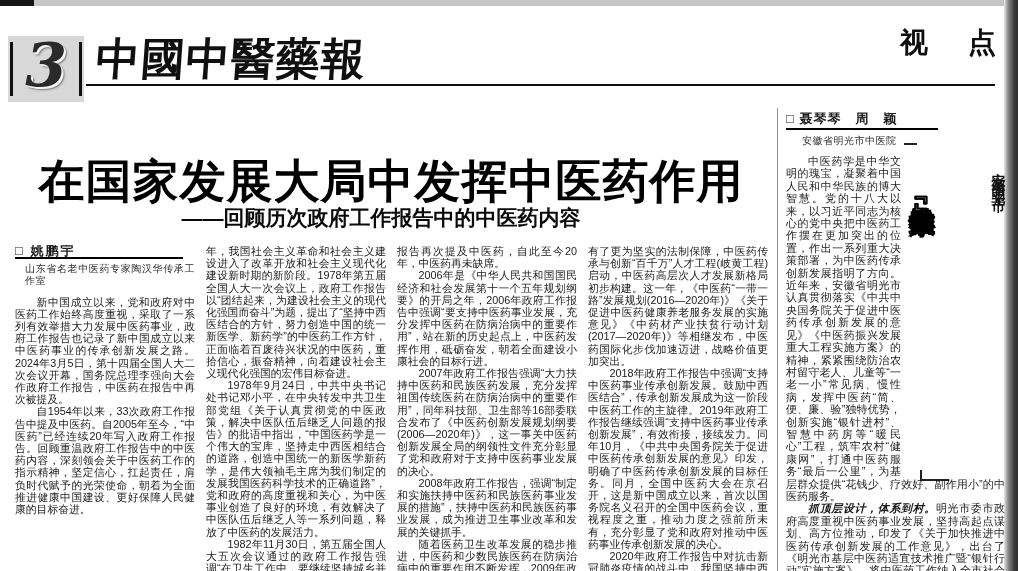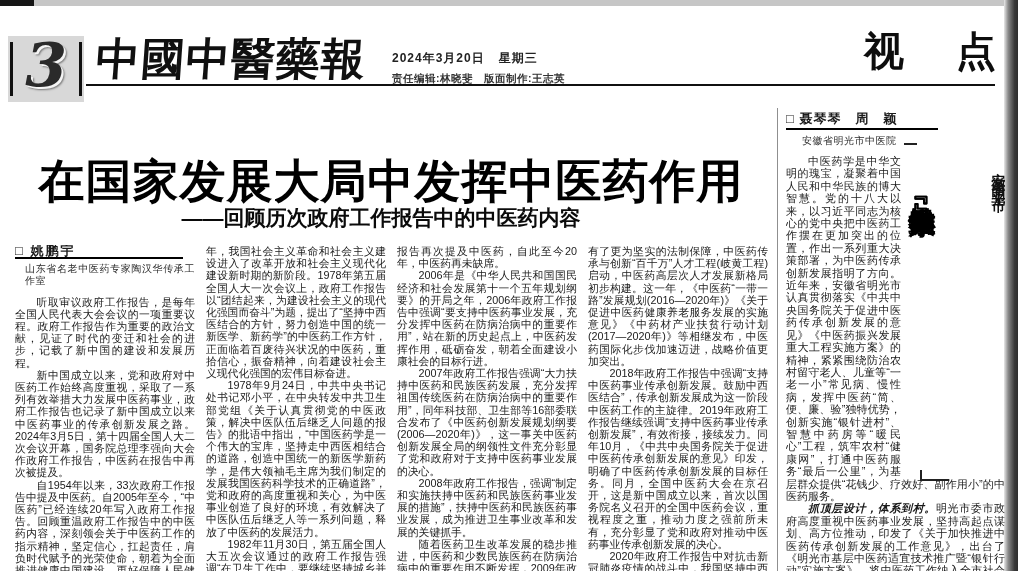--- a/index.html
+++ b/index.html
@@ -22,21 +22,21 @@
              font-family:"DejaVu Serif", serif; font-style:italic; font-weight:bold;
              font-size:60px; color:#2a2a2a; text-shadow:2px 2px 0 #f4f4f4, 3px 3px 2px #777; }
   .masthead-title { position:absolute; left:96px; top:30px; width:290px; height:58px;
                     font-family:"DejaVu Serif", serif; font-weight:bold; font-size:44px;
                     letter-spacing:1px; color:#101010; transform:skewX(-4deg); white-space:nowrap; }
   .date-block { position:absolute; left:392px; top:50px; width:250px; }
   .date-line { font-size:12px; font-weight:bold; color:#222; letter-spacing:1px; }
   .date-line .wd { margin-left:14px; }
   .editors-line { font-size:10.5px; font-weight:bold; color:#333; margin-top:5px; letter-spacing:0.5px; }
   .section-label { position:absolute; left:852px; top:24px; width:150px; text-align:right;
-                   font-size:40px; font-weight:900; letter-spacing:6px; color:#0d0d0d; }
+                   font-size:28px; font-weight:900; letter-spacing:6px; color:#0d0d0d; }
   .header-rule { position:absolute; left:86px; top:84px; width:909px; height:2px; background:#101010; }
 
   
   .headline { position:absolute; left:10px; top:138px; width:762px; text-align:center;
               font-size:46px; font-weight:900; color:#000; letter-spacing:1px; white-space:nowrap;margin-top:13px; }
   .subheadline { position:absolute; left:0; top:204px; width:762px; text-align:center;
                  font-size:21px; font-weight:bold; color:#0a0a0a; }
 
   
   .columns { position:absolute; left:0; top:245px; height:326px; width:778px; overflow:hidden; }
@@ -77,38 +77,31 @@
   <div class="top-strip"></div>
   <div class="top-strip-black"></div>
   <div class="right-edge"></div>
 
   <div class="pagenum-box">
     <div class="pagenum">3</div>
   </div>
 
   <div class="masthead-title">中國中醫藥報</div>
 
-  <div class="date-block">
-    <div class="date-line">
-      <span>2024年3月20日</span><span class="wd">星期三</span>
-    </div>
-    <div class="editors-line">责任编辑:林晓斐　版面制作:王志英</div>
-  </div>
 
   <div class="section-label">视　点</div>
   <div class="header-rule"></div>
 
   <div class="headline">在国家发展大局中发挥中医药作用</div>
   <div class="subheadline">——回顾历次政府工作报告中的中医药内容</div>
 
   <div class="columns">
     <div class="col col-1">
       <div class="byline">□ 姚鹏宇</div>
       <div class="byline-org">山东省名老中医药专家陶汉华传承工作室</div>
-      <p>听取审议政府工作报告，是每年全国人民代表大会会议的一项重要议程。政府工作报告作为重要的政治文献，见证了时代的变迁和社会的进步，记载了新中国的建设和发展历程。</p>
       <p>新中国成立以来，党和政府对中医药工作始终高度重视，采取了一系列有效举措大力发展中医药事业，政府工作报告也记录了新中国成立以来中医药事业的传承创新发展之路。2024年3月5日，第十四届全国人大二次会议开幕，国务院总理李强向大会作政府工作报告，中医药在报告中再次被提及。</p>
       <p>自1954年以来，33次政府工作报告中提及中医药。自2005年至今，“中医药”已经连续20年写入政府工作报告。回顾重温政府工作报告中的中医药内容，深刻领会关于中医药工作的指示精神，坚定信心，扛起责任，肩负时代赋予的光荣使命，朝着为全面推进健康中国建设、更好保障人民健康的目标奋进。</p>
 
     </div>
     <div class="col col-2">
       <p class="cont">年，我国社会主义革命和社会主义建设进入了改革开放和社会主义现代化建设新时期的新阶段。1978年第五届全国人大一次会议上，政府工作报告以“团结起来，为建设社会主义的现代化强国而奋斗”为题，提出了“坚持中西医结合的方针，努力创造中国的统一新医学、新药学”的中医药工作方针，正面临着百废待兴状况的中医药，重拾信心，振奋精神，向着建设社会主义现代化强国的宏伟目标奋进。</p>
       <p>1978年9月24日，中共中央书记处书记邓小平，在中央转发中共卫生部党组《关于认真贯彻党的中医政策，解决中医队伍后继乏人问题的报告》的批语中指出，“中国医药学是一个伟大的宝库，坚持走中西医相结合的道路，创造中国统一的新医学新药学，是伟大领袖毛主席为我们制定的发展我国医药科学技术的正确道路”，党和政府的高度重视和关心，为中医事业创造了良好的环境，有效解决了中医队伍后继乏人等一系列问题，释放了中医药的发展活力。</p>
       <p>1982年11月30日，第五届全国人大五次会议通过的政府工作报告强调“在卫生工作中，要继续坚持城乡并重、中西医结合的方针”，为我国改革和建设中中医药中长期发展指明了方向。会议还通过</p>
     </div>
     <div class="col col-3">

